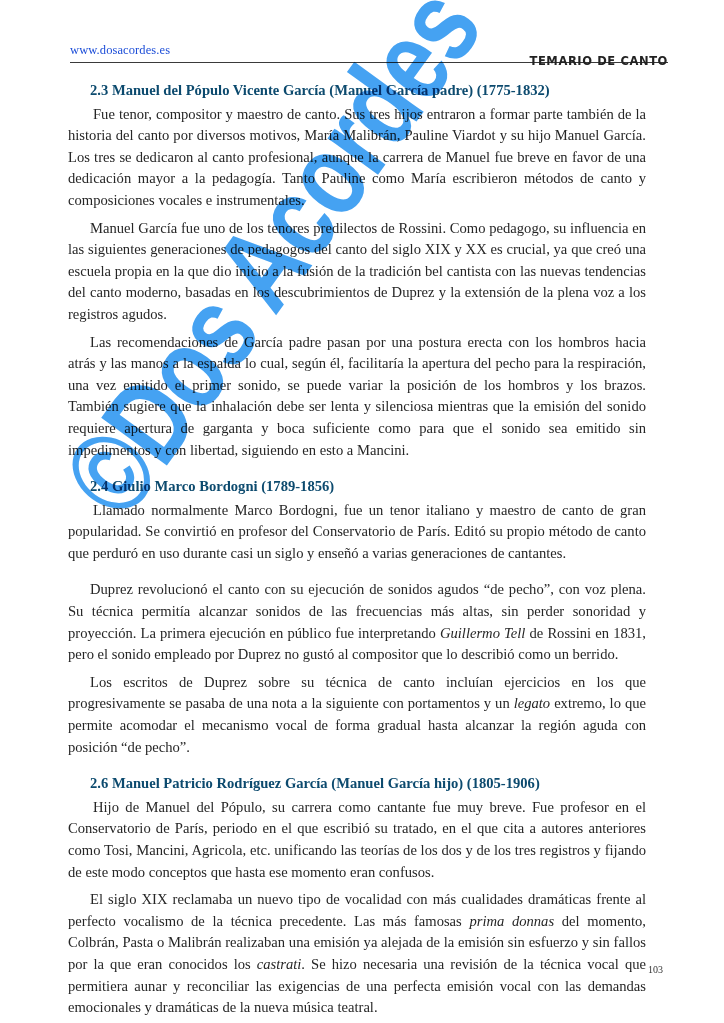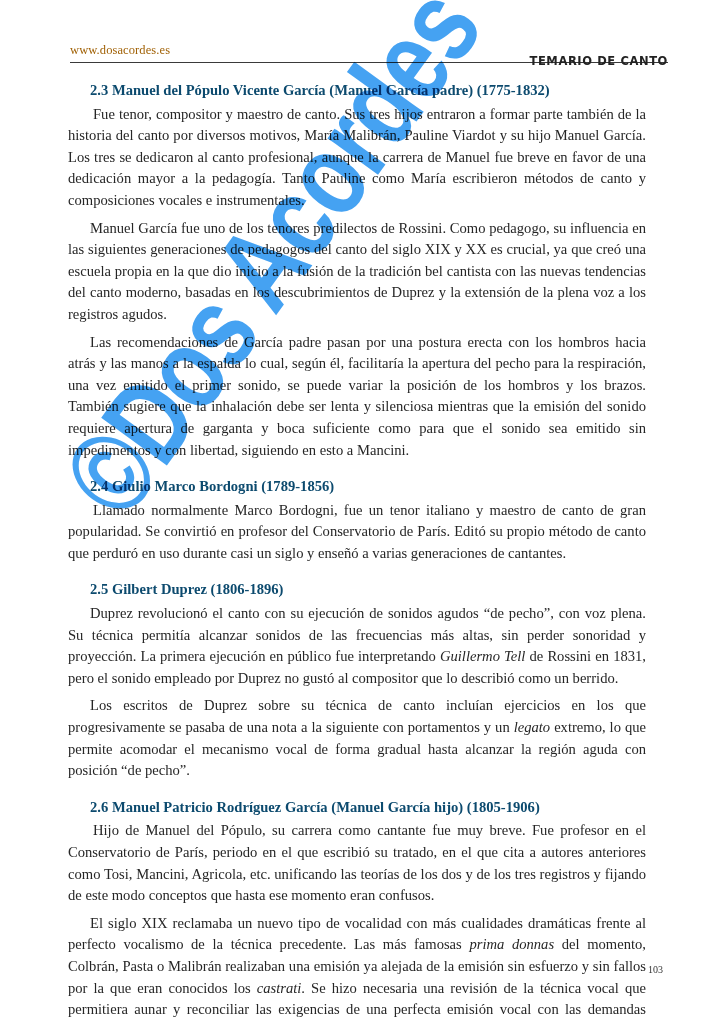--- a/index.html
+++ b/index.html
@@ -8,21 +8,21 @@
       position: relative; overflow: hidden;
       font-family: "Liberation Serif", "DejaVu Serif", serif;
       color: #262626;
     }
     .page-header {
       position: absolute; left: 70px; top: 42px; width: 598px; height: 20px;
       border-bottom: 1px solid #3a3a3a;
     }
     .site-url {
       position: absolute; left: 0; top: 1px;
-      font-size: 12.5px; color: #a16207; letter-spacing: 0.1px; text-align: center;
+      font-size: 12.5px; color: #1d4ed8; letter-spacing: 0.1px; text-align: center;
     }
     .running-title {
       position: absolute; right: 0; top: 12px;
       font-family: "DejaVu Sans", "Liberation Sans", sans-serif;
       font-size: 11.5px; font-weight: bold; letter-spacing: 0.6px; color: #222;
     }
     .content {
       position: absolute; left: 68px; top: 80px; width: 590px;
       font-size: 14.6px; line-height: 21.6px;
     }
@@ -67,21 +67,20 @@
   <h2>2.3 Manuel del Pópulo Vicente García (Manuel García padre) (1775-1832)</h2>
   <p class="extra-indent">Fue tenor, compositor y maestro de canto. Sus tres hijos entraron a formar parte también de la historia del canto por diversos motivos, María Malibrán, Pauline Viardot y su hijo Manuel García. Los tres se dedicaron al canto profesional, aunque la carrera de Manuel fue breve en favor de una dedicación mayor a la pedagogía. Tanto Pauline como María escribieron métodos de canto y composiciones vocales e instrumentales.</p>
   <p>Manuel García fue uno de los tenores predilectos de Rossini. Como pedagogo, su influencia en las siguientes generaciones de pedagogos del canto del siglo XIX y XX es crucial, ya que creó una escuela propia en la que dio inicio a la fusión de la tradición bel cantista con las nuevas tendencias del canto moderno, basadas en los descubrimientos de Duprez y la extensión de la plena voz a los registros agudos.</p>
   <p>Las recomendaciones de García padre pasan por una postura erecta con los hombros hacia atrás y las manos a la espalda lo cual, según él, facilitaría la apertura del pecho para la respiración, una vez emitido el primer sonido, se puede variar la posición de los hombros y los brazos. También sugiere que la inhalación debe ser lenta y silenciosa mientras que la emisión del sonido requiere apertura de garganta y boca suficiente como para que el sonido sea emitido sin impedimentos y con libertad, siguiendo en esto a Mancini.</p>
   <div class="sec-gap"></div>
 
   <h2>2.4 Giulio Marco Bordogni (1789-1856)</h2>
   <p class="extra-indent">Llamado normalmente Marco Bordogni, fue un tenor italiano y maestro de canto de gran popularidad. Se convirtió en profesor del Conservatorio de París. Editó su propio método de canto que perduró en uso durante casi un siglo y enseñó a varias generaciones de cantantes.</p>
   <div class="sec-gap"></div>
 
-  <h2>2.5 Gilbert Duprez (1806-1896)</h2>
   <p><span>Duprez revolucionó el canto con su ejecución de sonidos agudos “de pecho”, con voz plena. Su técnica permitía alcanzar sonidos de las frecuencias más altas, sin perder sonoridad y proyección. La primera ejecución en público fue interpretando </span><em>Guillermo Tell</em><span> de Rossini en 1831, pero el sonido empleado por Duprez no gustó al compositor que lo describió como un berrido.</span></p>
   <p><span>Los escritos de Duprez sobre su técnica de canto incluían ejercicios en los que progresivamente se pasaba de una nota a la siguiente con portamentos y un </span><em>legato</em><span> extremo, lo que permite acomodar el mecanismo vocal de forma gradual hasta alcanzar la región aguda con posición “de pecho”.</span></p>
   <div class="sec-gap"></div>
 
   <h2>2.6 Manuel Patricio Rodríguez García (Manuel García hijo) (1805-1906)</h2>
   <p class="extra-indent">Hijo de Manuel del Pópulo, su carrera como cantante fue muy breve. Fue profesor en el Conservatorio de París, periodo en el que escribió su tratado, en el que cita a autores anteriores como Tosi, Mancini, Agricola, etc. unificando las teorías de los dos y de los tres registros y fijando de este modo conceptos que hasta ese momento eran confusos.</p>
   <p><span>El siglo XIX reclamaba un nuevo tipo de vocalidad con más cualidades dramáticas frente al perfecto vocalismo de la técnica precedente. Las más famosas </span><em>prima donnas</em><span> del momento, Colbrán, Pasta o Malibrán realizaban una emisión ya alejada de la emisión sin esfuerzo y sin fallos por la que eran conocidos los </span><em>castrati</em><span>. Se hizo necesaria una revisión de la técnica vocal que permitiera aunar y reconciliar las exigencias de una perfecta emisión vocal con las demandas emocionales y dramáticas de la nueva música teatral.</span></p>
 
 </div>
 

